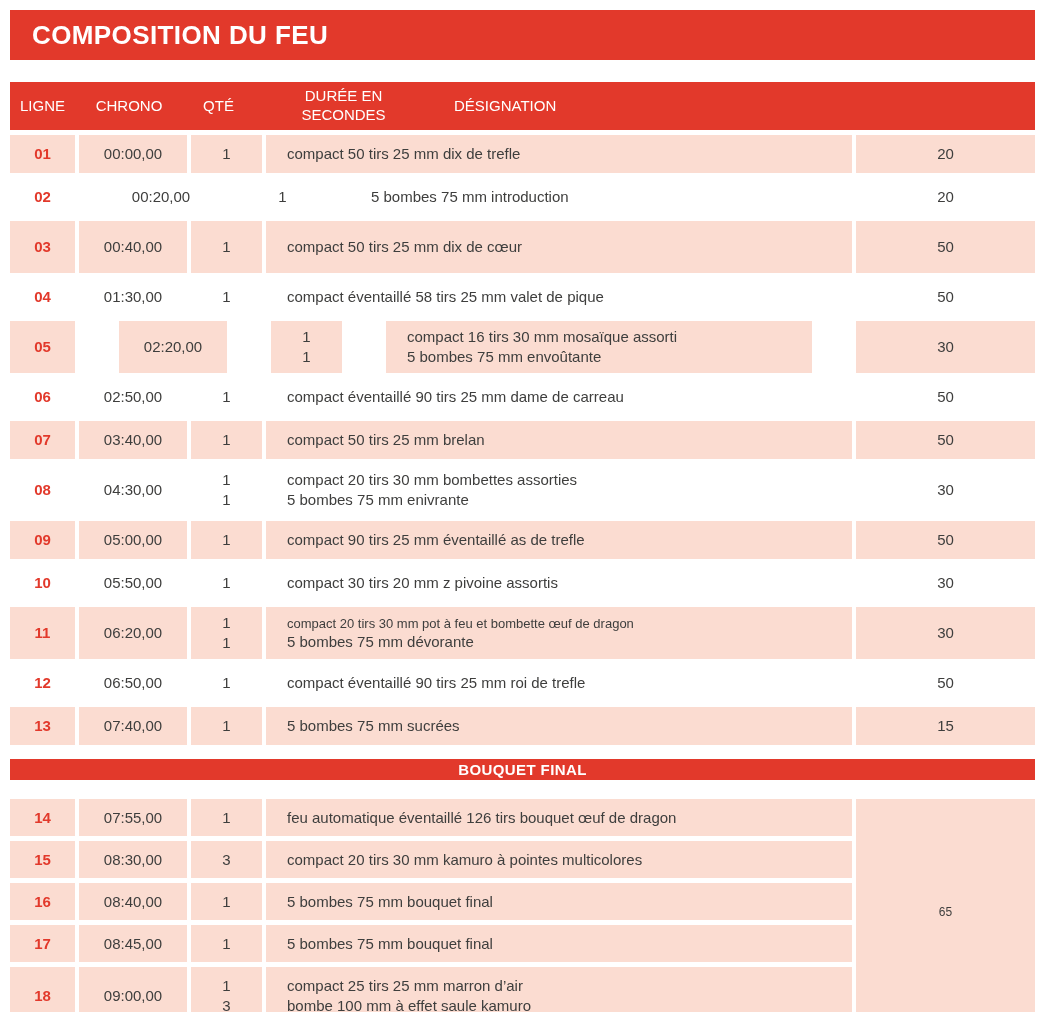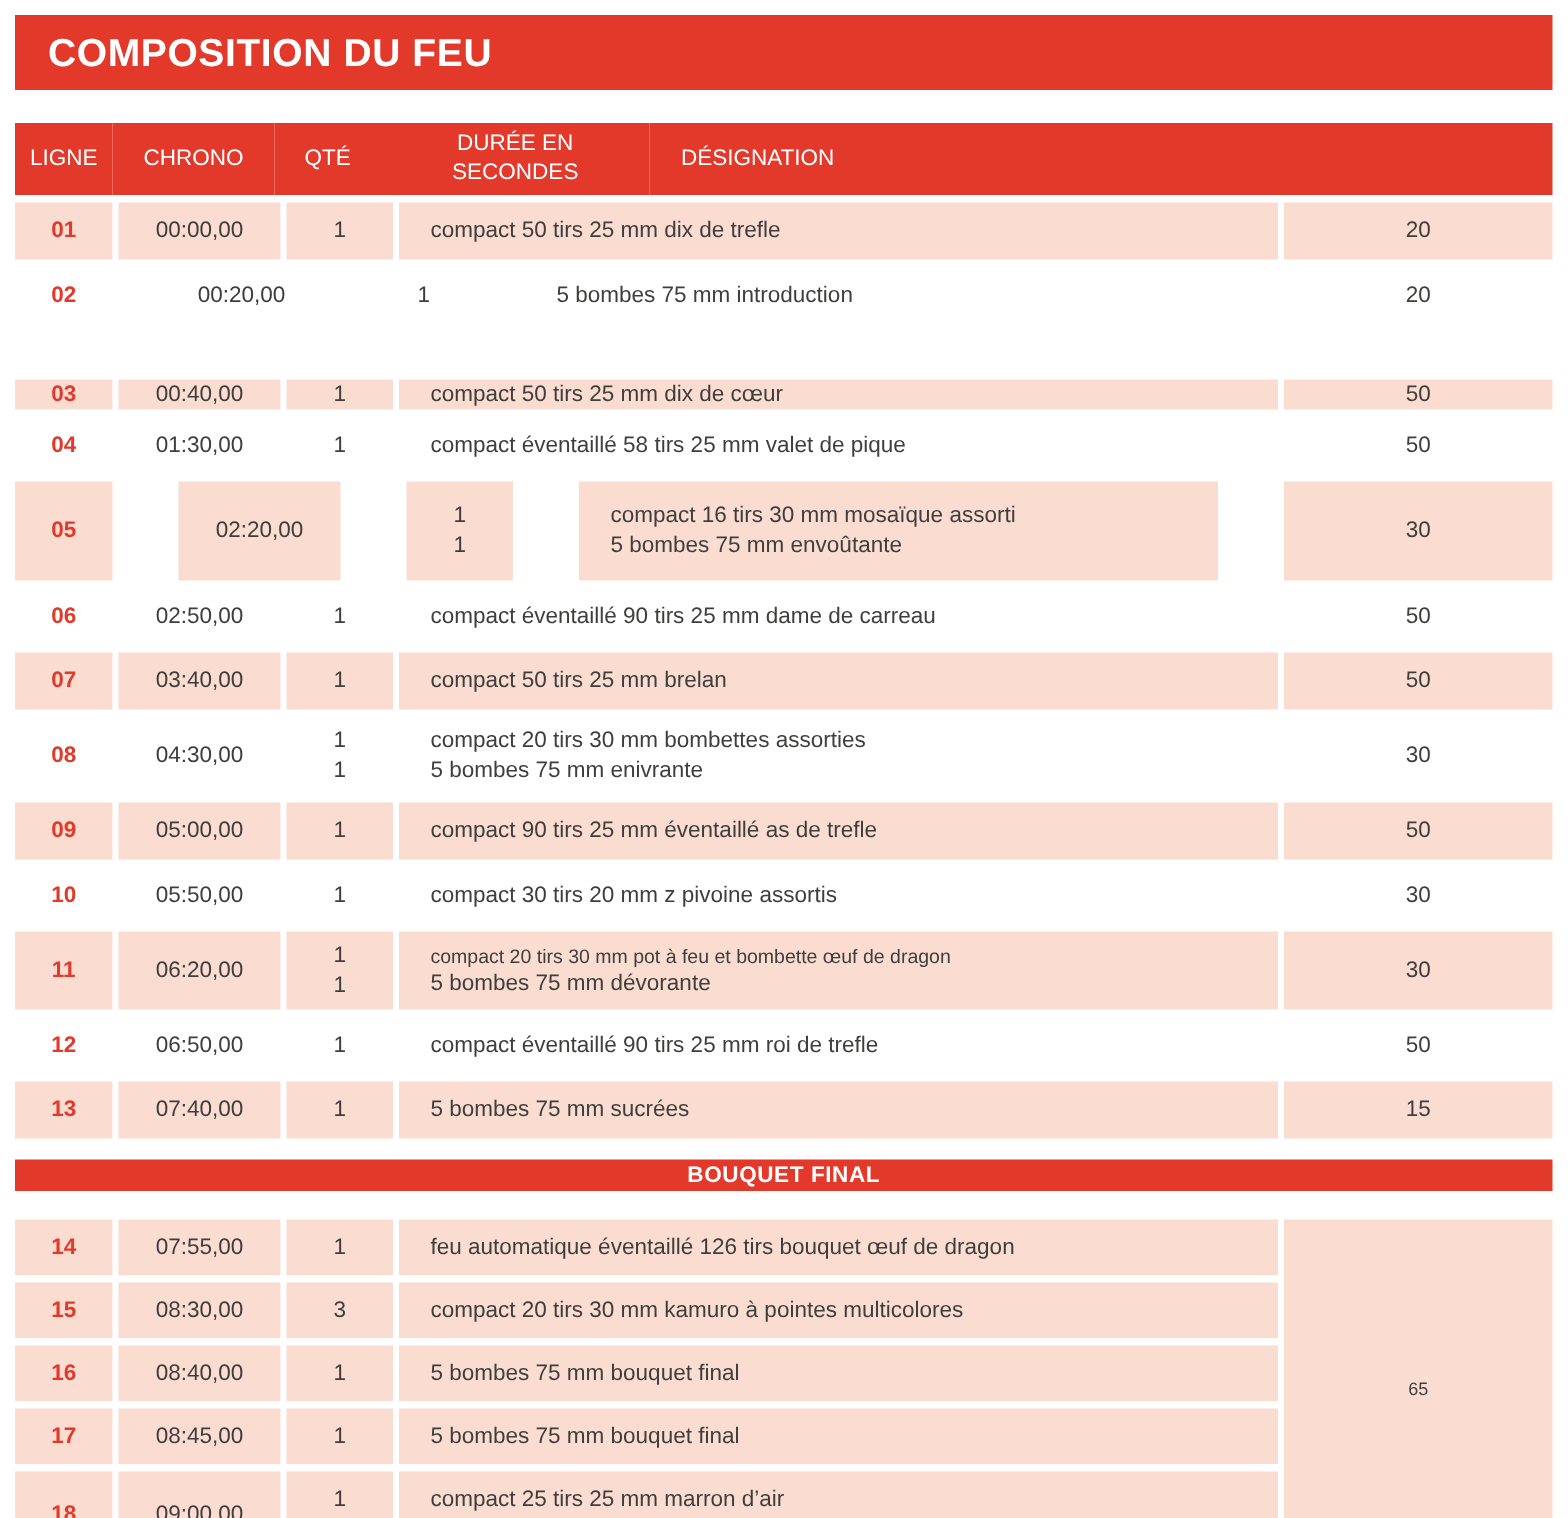--- a/index.html
+++ b/index.html
@@ -142,21 +142,21 @@
           <div class="cell c-qte">
             <div class="line">1</div>
           </div>
           <div class="cell c-des des">
             <div class="line">5 bombes 75 mm introduction</div>
           </div>
           <div class="cell c-dur">
             <div class="line">20</div>
           </div>
         </div>
-        <div class="row shaded" style="height: 52px; align-items: flex-end;">
+        <div class="row shaded" style="height: 52px;">
           <div class="cell c-ligne ligne-num">
             <div class="line">03</div>
           </div>
           <div class="cell c-chrono">
             <div class="line">00:40,00</div>
           </div>
           <div class="cell c-qte">
             <div class="line">1</div>
           </div>
           <div class="cell c-des des">
@@ -176,21 +176,21 @@
           <div class="cell c-qte">
             <div class="line">1</div>
           </div>
           <div class="cell c-des des">
             <div class="line">compact éventaillé 58 tirs 25 mm valet de pique</div>
           </div>
           <div class="cell c-dur">
             <div class="line">50</div>
           </div>
         </div>
-        <div class="row shaded" style="height: 66px; gap: 44px;">
+        <div class="row shaded" style="height: 52px; gap: 44px;">
           <div class="cell c-ligne ligne-num">
             <div class="line">05</div>
           </div>
           <div class="cell c-chrono">
             <div class="line">02:20,00</div>
           </div>
           <div class="cell c-qte">
             <div class="line">1</div>
             <div class="line">1</div>
           </div>

